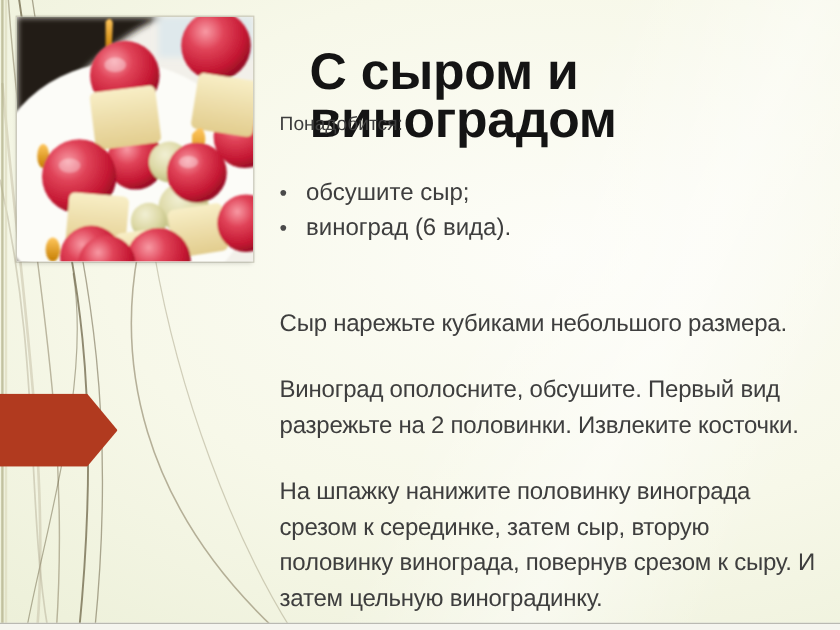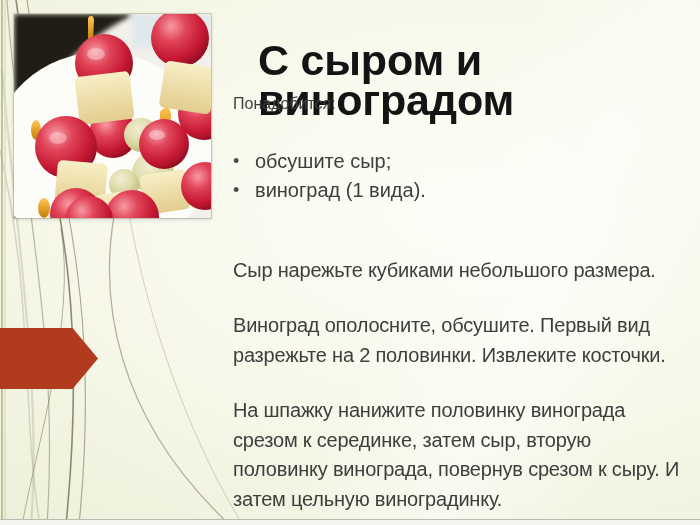--- a/index.html
+++ b/index.html
@@ -125,21 +125,21 @@
     <h1 class="title">С сыром и виноградом</h1>
     <p class="lead">Понадобится:</p>
 
     <ul class="ingredients">
       <li>
         <span class="dot">•</span>
         <span>обсушите сыр;</span>
       </li>
       <li>
         <span class="dot">•</span>
-        <span>виноград (1 вида).</span>
+        <span>виноград (6 вида).</span>
       </li>
     </ul>
 
     <p class="step s1">Сыр нарежьте кубиками небольшого размера.</p>
     <p class="step s2">Виноград ополосните, обсушите. Первый вид
 разрежьте на 2 половинки. Извлеките косточки.</p>
     <p class="step s3">На шпажку нанижите половинку винограда
 срезом к серединке, затем сыр, вторую
 половинку винограда, повернув срезом к сыру. И
 затем цельную виноградинку.</p>

